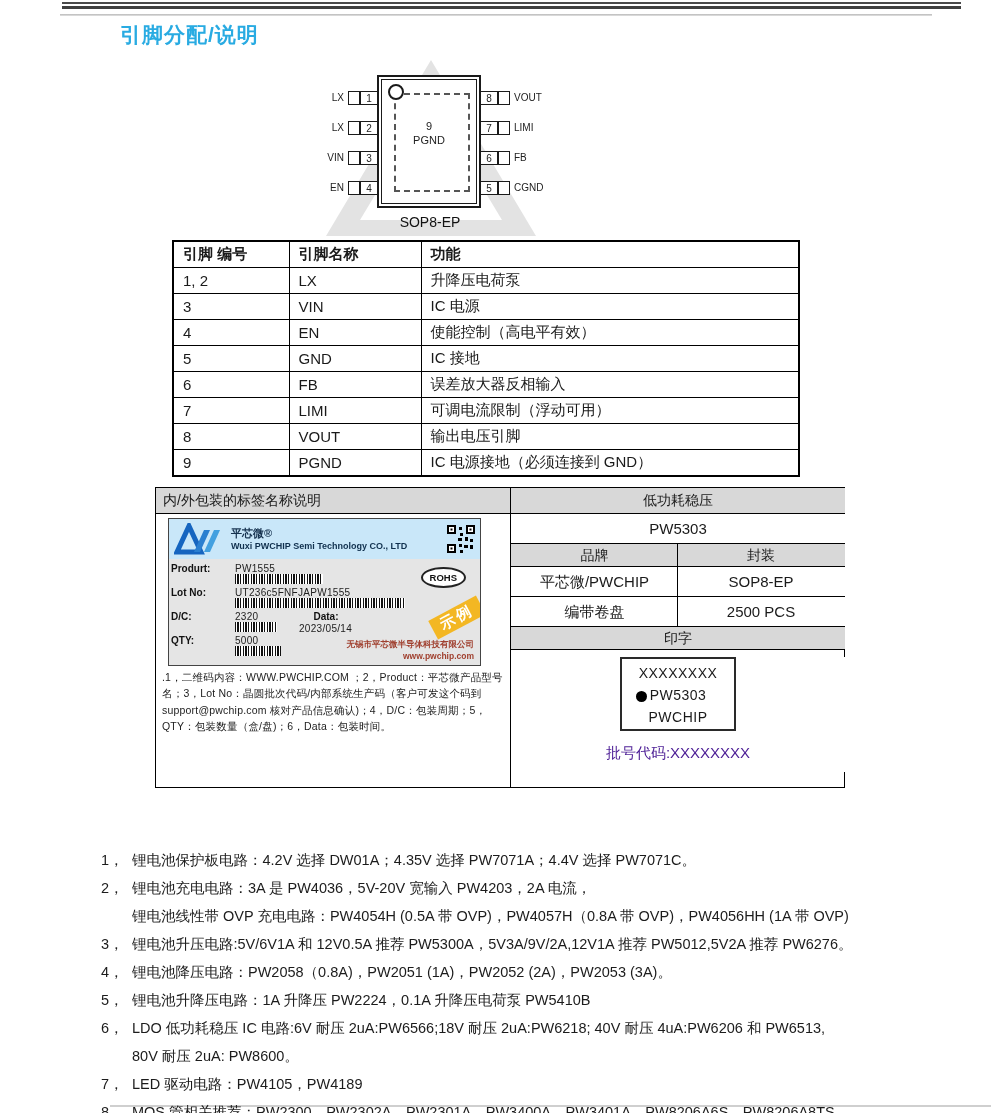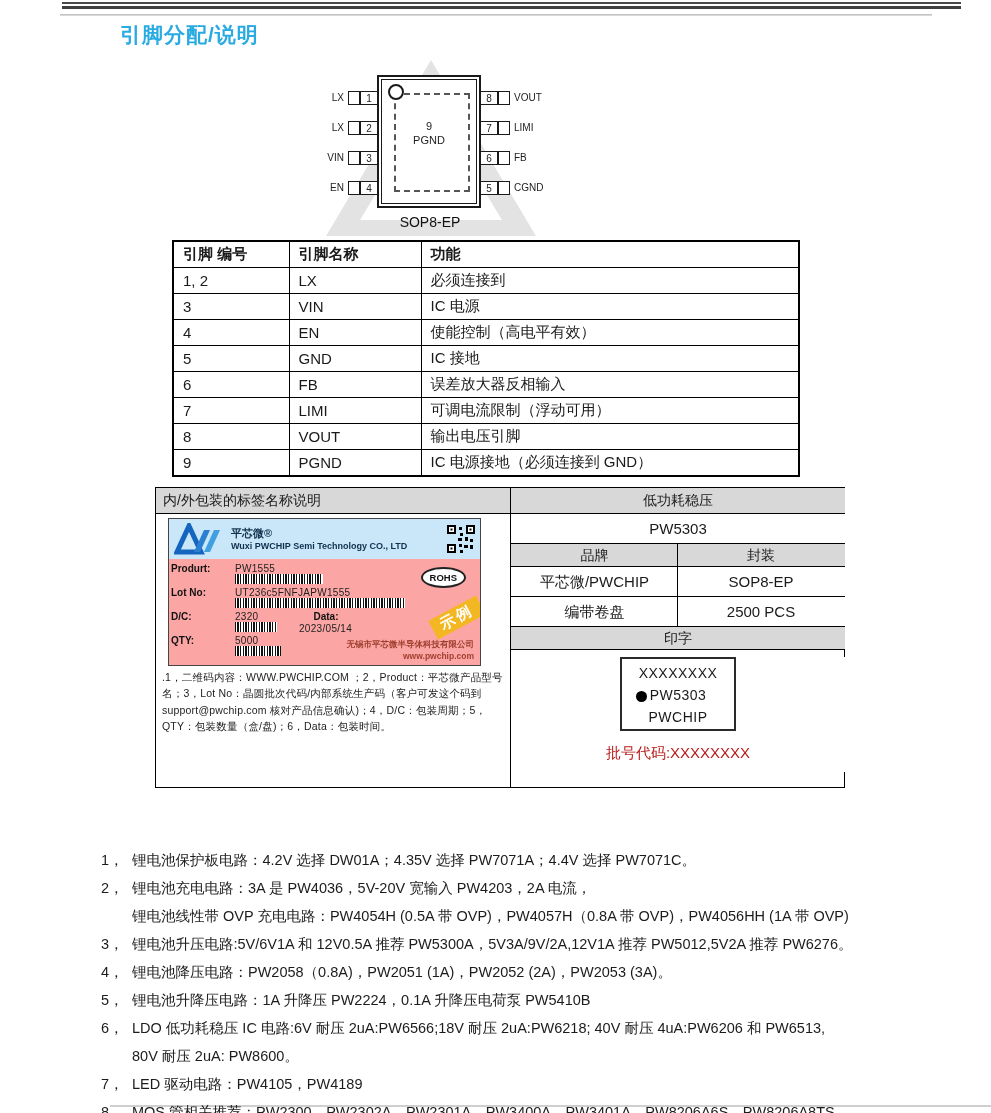--- a/index.html
+++ b/index.html
@@ -57,25 +57,25 @@
            font-size:15px; color:#1a1a1a; }
   .r-row.white30 { height:30px; line-height:29px; background:#fff; }
   .r-row.gray23  { height:23px; line-height:22px; background:#d8d8d8; font-size:14px; }
   .r-half { display:inline-block; width:49.7%; height:100%; vertical-align:top; }
   .r-half.first { border-right:1px solid #000; }
   .mark-area { position:relative; height:115px; background:#fff; }
   .mark-box { position:relative; margin:7px auto 0; width:116px; height:74px; border:2px solid #2a2a2a;
               text-align:center; padding-top:3px; }
   .mark-box div { font-size:14px; line-height:22px; color:#1a1a1a; letter-spacing:.5px; }
   .mark-dot { position:absolute; left:14px; top:32px; width:11px; height:11px; background:#000; border-radius:50%; }
-  .lot-code { text-align:center; margin-top:13px; font-size:15px; color:#b91c1c; }
+  .lot-code { text-align:center; margin-top:13px; font-size:15px; color:#4c1d95; }
 
   
   .lcard { position:absolute; left:12px; top:30px; width:313px; height:148px; border:1px solid #444;
-           background:#fca5a5; overflow:hidden; }
+           background:#e5e5e5; overflow:hidden; }
   .lcard-hdr { position:absolute; left:0; top:0; width:100%; height:40px; background:#c9e7f9; }
   .lc-brand { position:absolute; left:62px; top:7px; font-size:11px; font-weight:bold; color:#16324f; }
   .lc-company { position:absolute; left:62px; top:22px; font-size:9px; font-weight:bold; color:#10304e; }
   .lc-key { position:absolute; width:58px; text-align:left; font-size:10px; font-weight:bold; color:#111; }
   .lc-val { position:absolute; left:66px; font-size:10px; color:#222; letter-spacing:.3px; }
   .bc { position:absolute; left:66px; height:10px;
         background:repeating-linear-gradient(90deg,#111 0 1px,#fff 1px 2px,#111 2px 4px,#fff 4px 5px,#111 5px 6px,#fff 6px 8px); }
   .rohs { position:absolute; right:14px; top:48px; border:2px solid #222; border-radius:50%;
           font-size:9.5px; font-weight:bold; color:#111; padding:3px 7px; background:#fff; }
   .stamp { position:absolute; right:-4px; top:88px; background:#f3b723; color:#fff; font-weight:bold;
@@ -158,21 +158,21 @@
       </colgroup>
     <tbody>
         <tr>
       <th>引脚 编号</th>
       <th>引脚名称</th>
       <th>功能</th>
     </tr>
     <tr>
           <td>1, 2</td>
           <td>LX</td>
-          <td>必须连接到</td>
+          <td>升降压电荷泵</td>
         </tr>
     <tr>
           <td>3</td>
           <td>VIN</td>
           <td>IC 电源</td>
         </tr>
     <tr>
           <td>4</td>
           <td>EN</td>
           <td>使能控制（高电平有效）</td>

